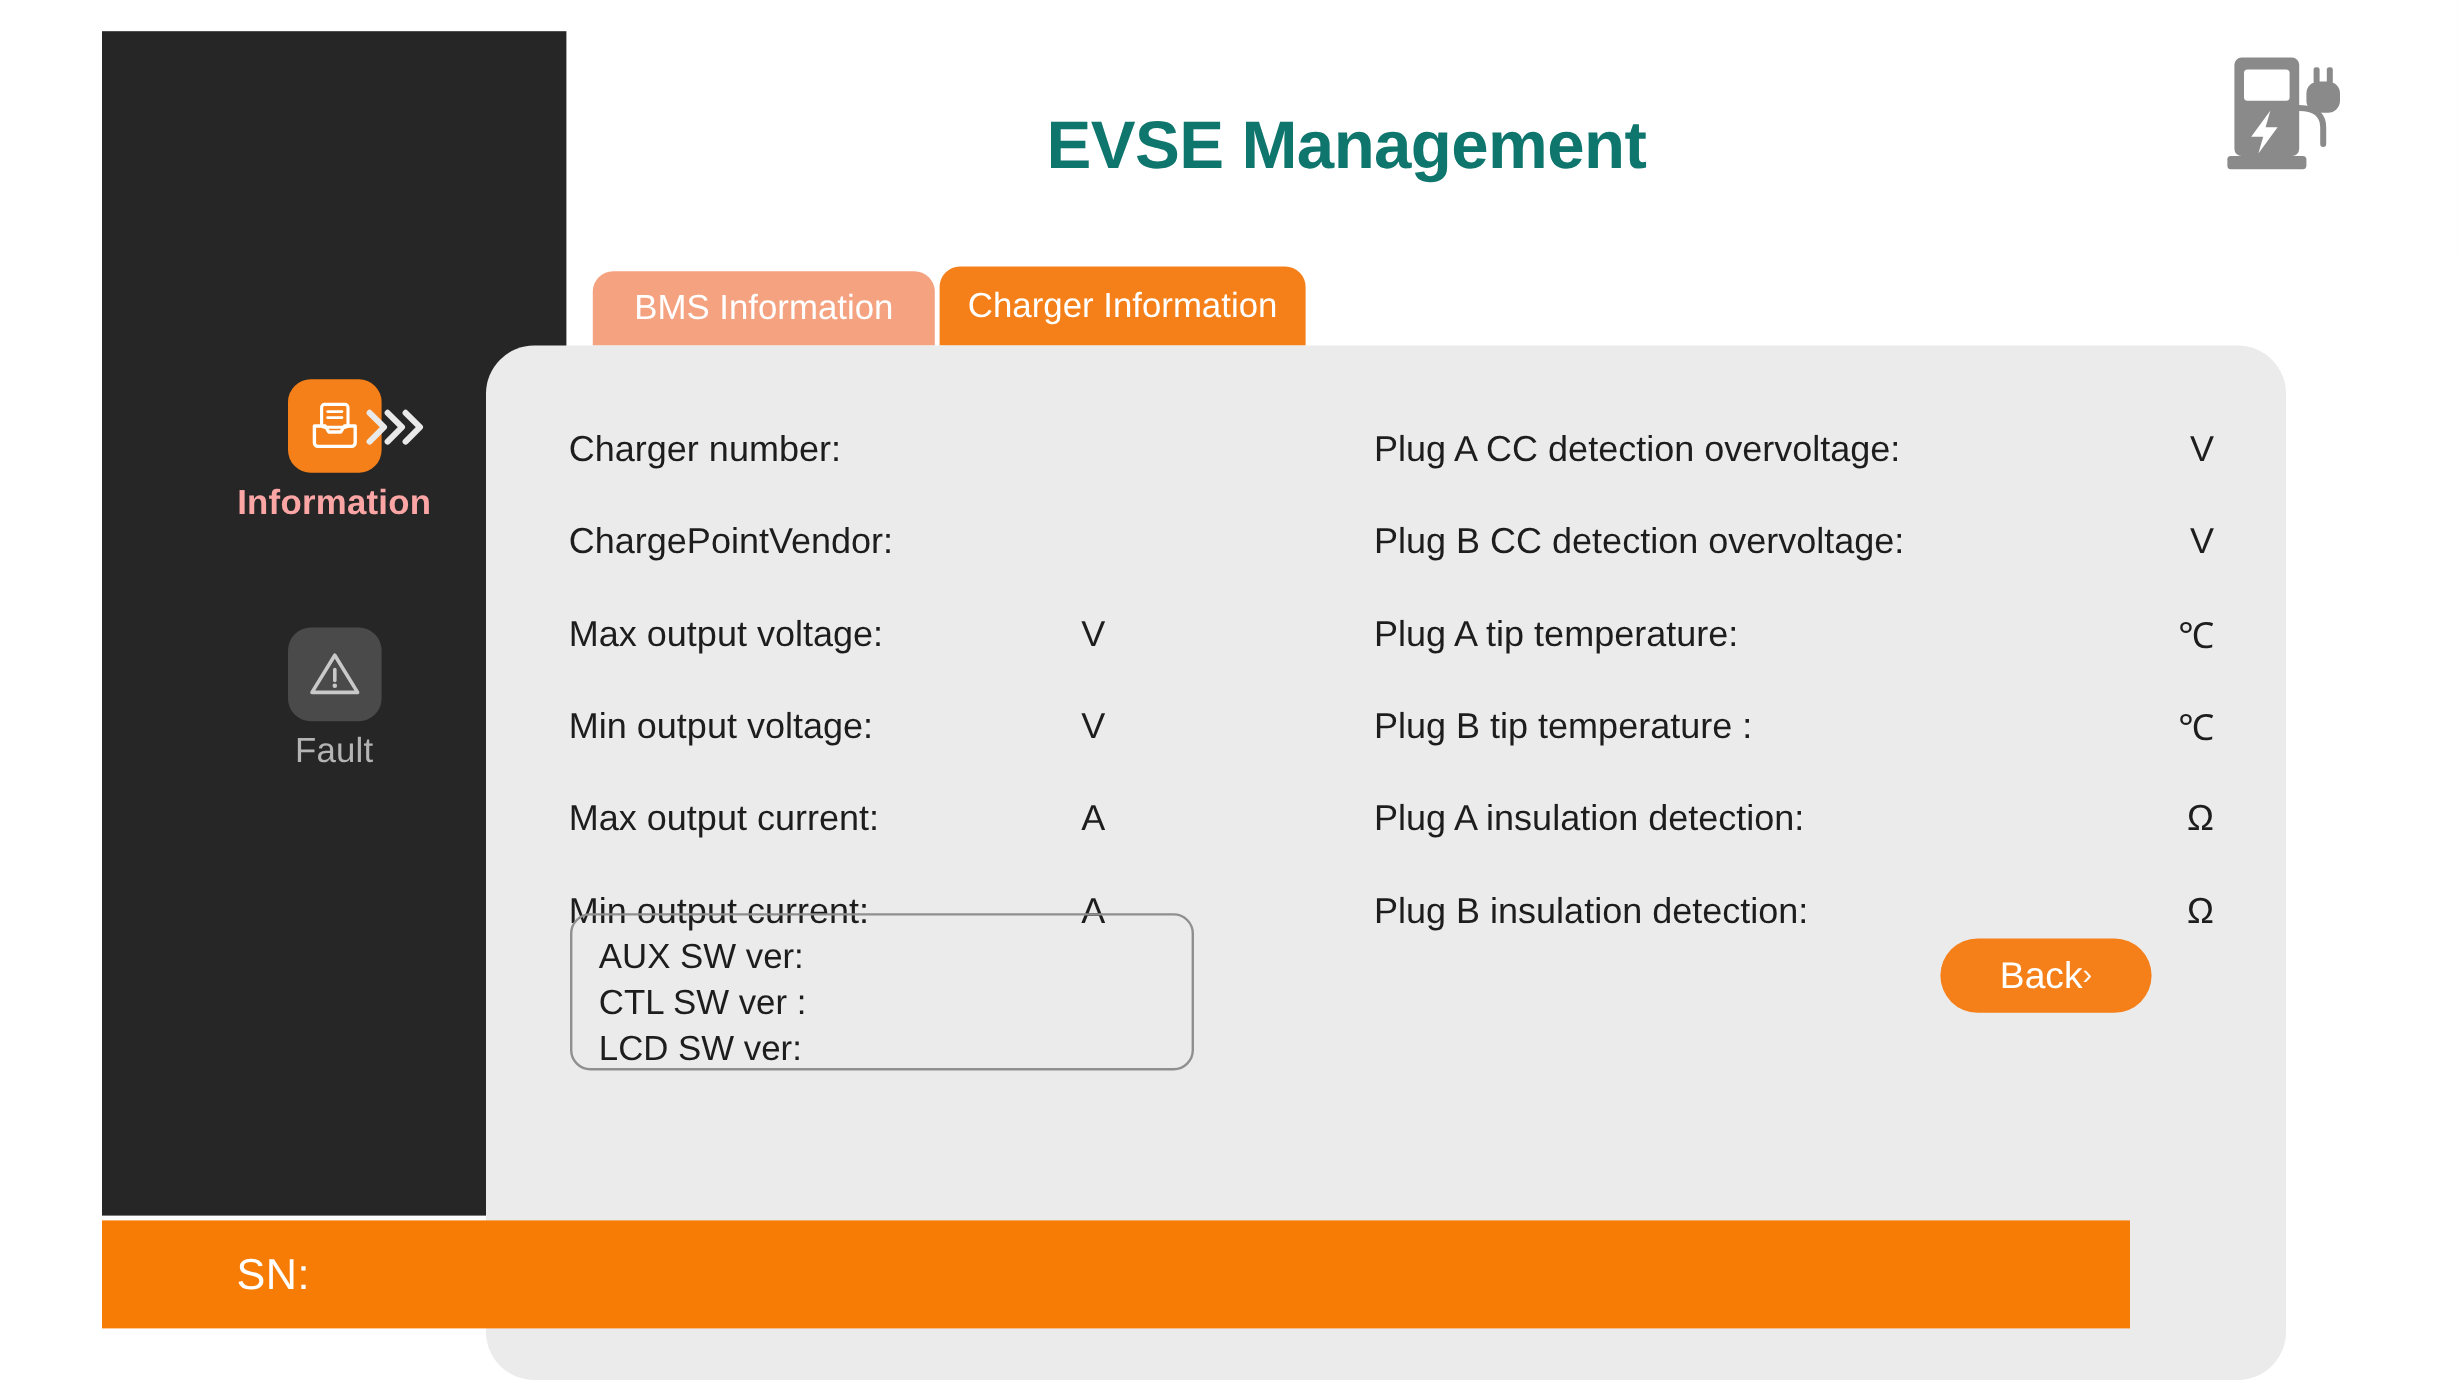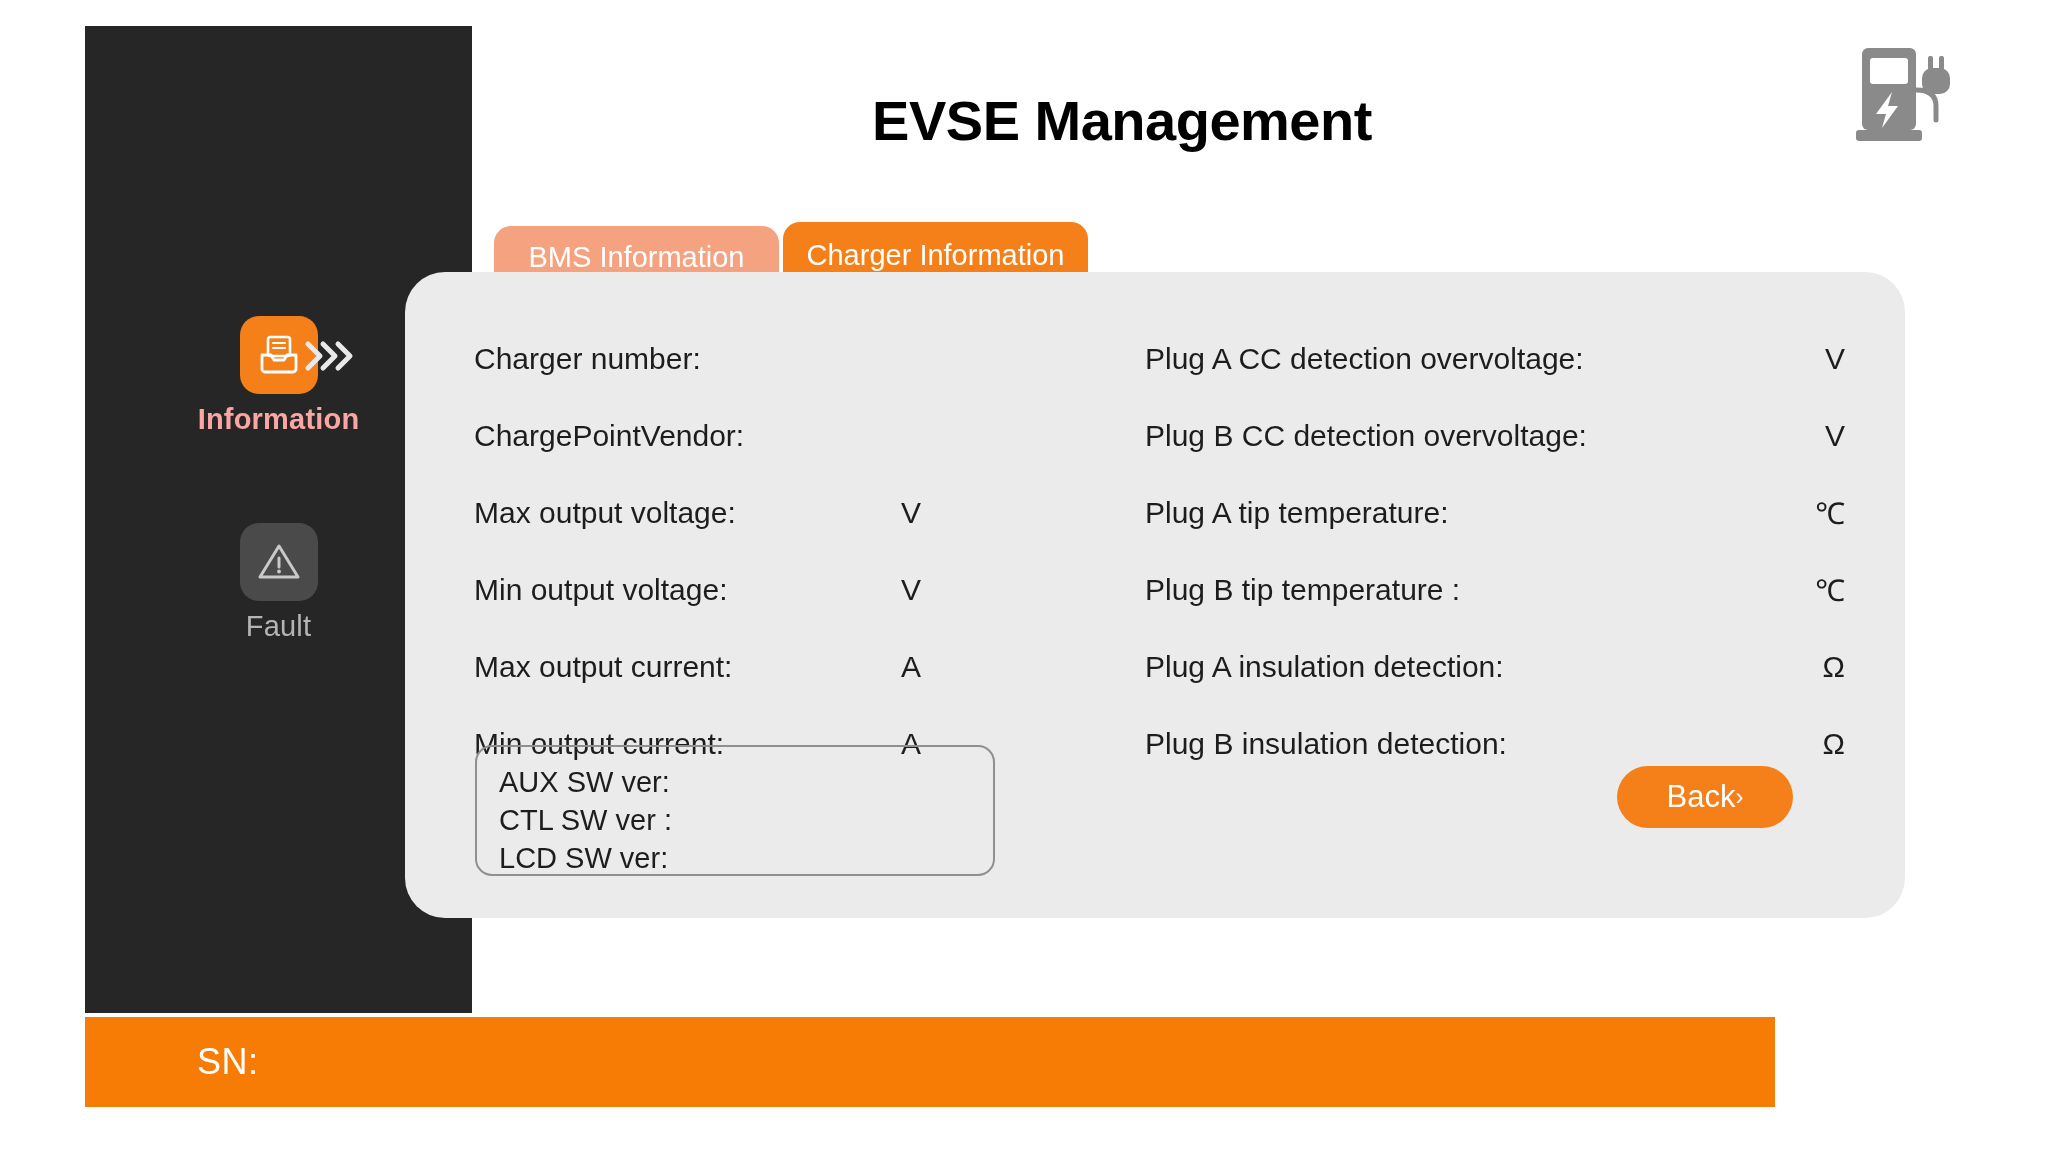--- a/index.html
+++ b/index.html
@@ -76,21 +76,21 @@
 
   
   #page-title {
     position: absolute;
     left: 472px;
     top: 88px;
     width: 1300px;
     text-align: center;
     font-size: 56px;
     font-weight: 700;
-    color: #000000;
+    color: #0f766e;
     letter-spacing: -0.5px;
     z-index: 1;
   }
   #evse-icon {
     position: absolute;
     left: 1856px;
     top: 38px;
     width: 100px;
     height: 105px;
     z-index: 1;
@@ -129,23 +129,23 @@
     width: 305px;
     height: 66px;
     position: relative;
     z-index: 2;
   }
 
   
   #panel {
     position: absolute;
     left: 405px;
-    top: 272px;
+    top: 288px;
     width: 1500px;
-    height: 646px;
+    height: 862px;
     background: #ebebeb;
     border-radius: 40px;
     z-index: 4;
   }
 
   .info-col {
     position: absolute;
     top: 48px;
   }
   #col-left  { left: 69px;  width: 560px; }

